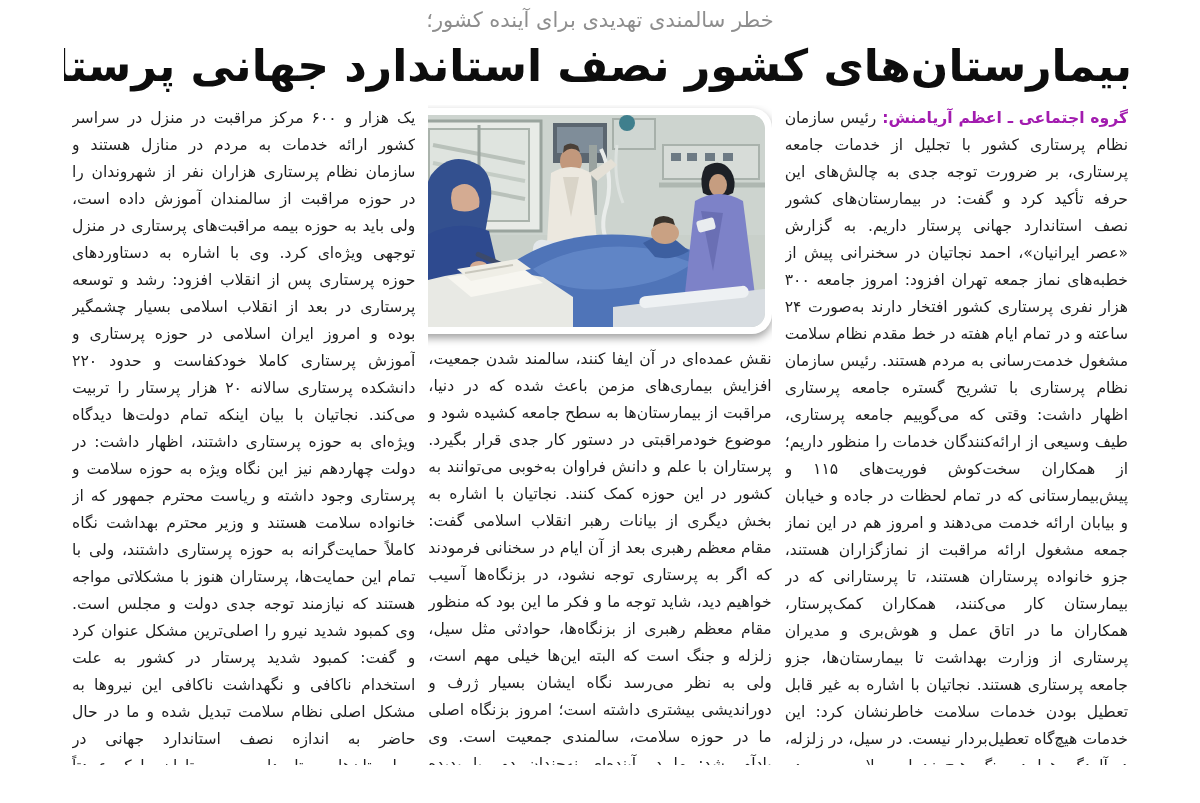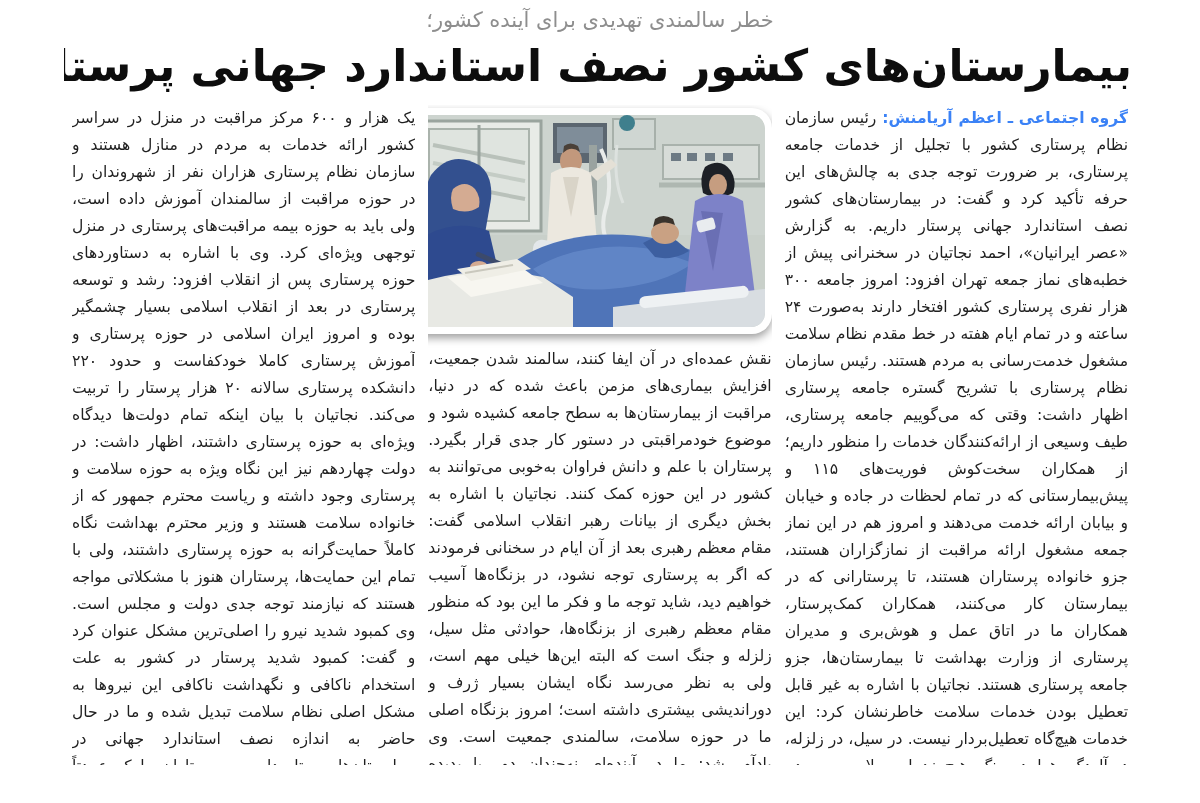--- a/index.html
+++ b/index.html
@@ -41,21 +41,21 @@
   .col{
     flex:1 1 0;
     overflow:hidden;
     text-align:justify;
     text-justify:inter-word;
     color:#1f1f1f;
     font-size:15.6px;
     line-height:27px;
   }
   .col p{margin:0;}
-  .byline{font-weight:bold;color:#3b82f6;}
+  .byline{font-weight:bold;color:#a21caf;}
   .photo-frame{
     width:366px;
     margin:3px auto 12px auto;
     background:#ffffff;
     border-radius:20px;
     padding:7px;
     box-shadow:0 4px 9px rgba(0,0,0,0.38);
     box-sizing:border-box;
   }
   .photo{

